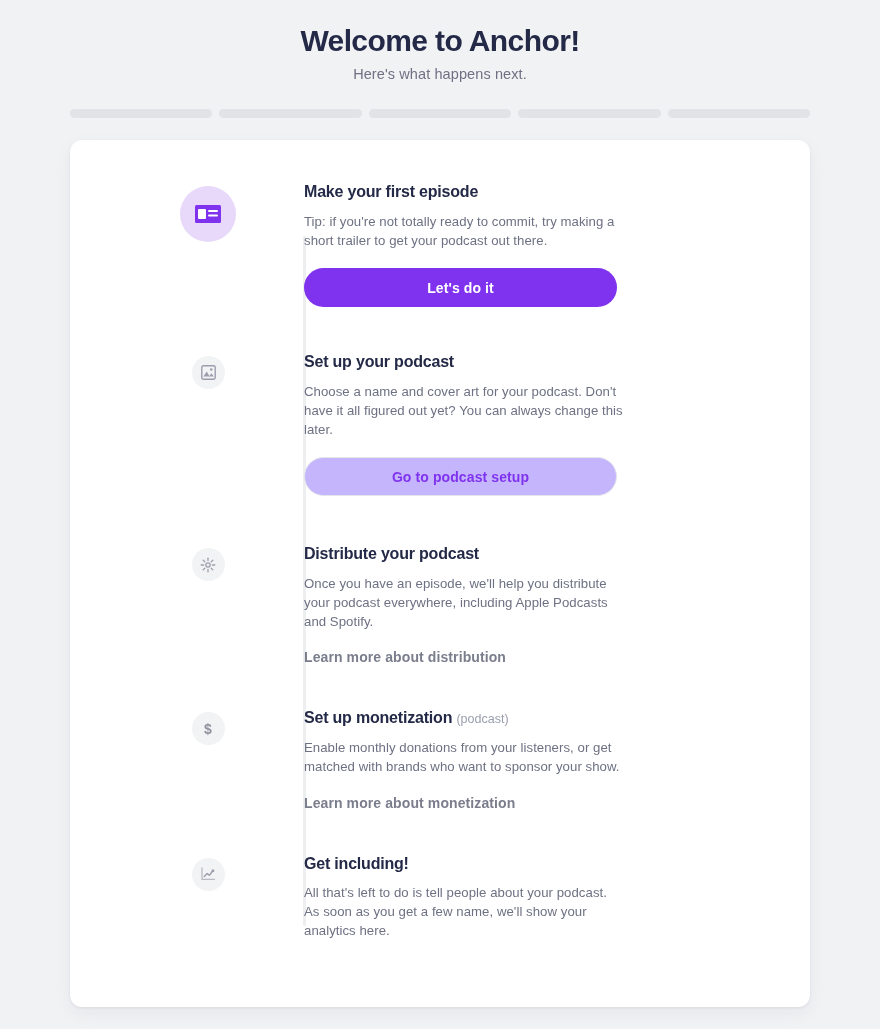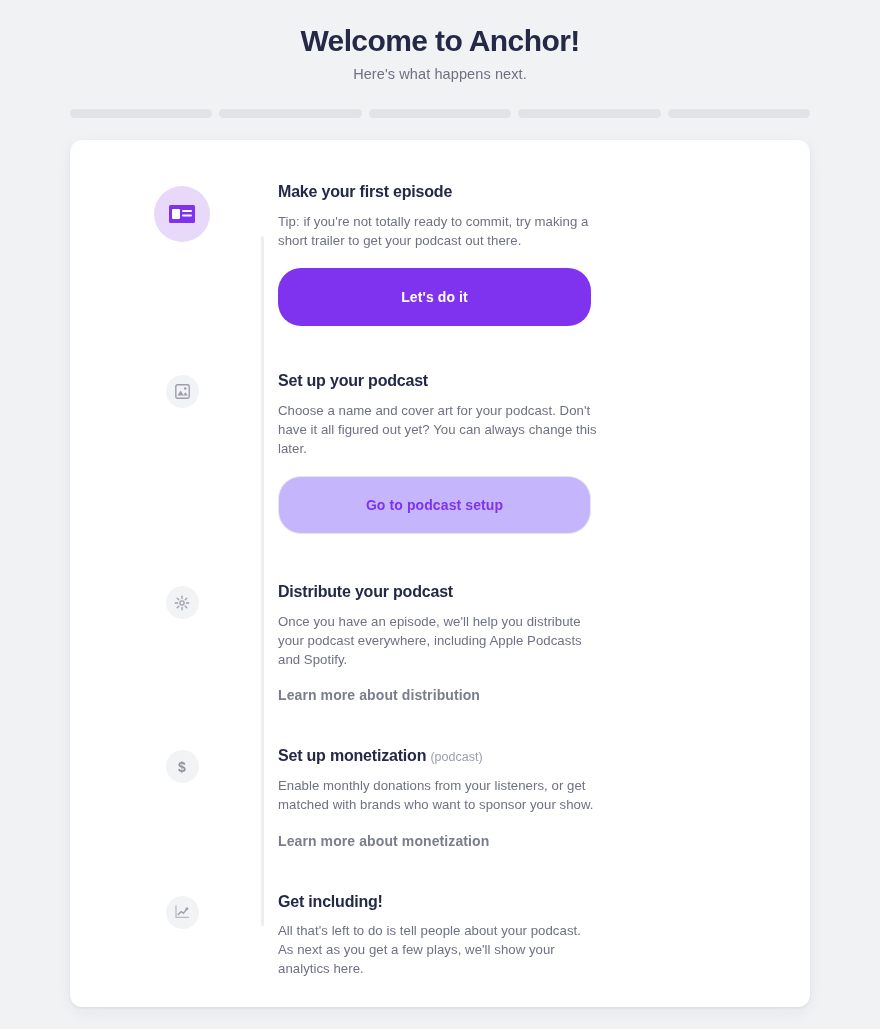--- a/index.html
+++ b/index.html
@@ -37,21 +37,21 @@
   .card {
     position:absolute;
     left:70px; top:140px;
     width:740px; height:867px;
     background:#ffffff;
     border-radius:12px;
     box-shadow:0 1px 3px rgba(30,35,60,0.07), 0 6px 18px rgba(30,35,60,0.05);
     overflow:hidden;
   }
 
-  .timeline { position:relative; padding:34px 0 0 16px; }
+  .timeline { position:relative; padding:34px 0 0 0;margin-left:42px; }
 
   
   .rail {
     position:absolute;
     left:191px; top:96px;
     width:3px; height:690px;
     background:#eceef0;
     border-radius:2px;
     z-index:0;
   }
@@ -97,21 +97,21 @@
   }
   .step-desc {
     margin-top:10px;
     font-size:13.2px; line-height:1.42; color:#6e7183;
     max-width:320px; letter-spacing:0.05px;
   }
 
   .btn {
     display:flex; align-items:center; justify-content:center;
     margin-top:18px;
-    width:313px; height:58px;
+    width:313px; height:39px;
     border-radius:23px;
     font-size:14px; font-weight:700; letter-spacing:0.1px;
     cursor:pointer; border:none;
     font-family:"Liberation Sans", sans-serif;
     text-align:center;
   }
   .btn-primary { background:#8033ee; color:#ffffff; }
   .btn-secondary {
     background:#c4b5fd; color:#8033ee;
     border:1px solid #e4e6e9;
@@ -249,19 +249,19 @@
                 <path d="M4.2 10.6 L7.2 7.6 L9.4 9.2 L13 4.8" fill="none" stroke="#9b9ead" stroke-width="1.4" stroke-linecap="round" stroke-linejoin="round"></path>
                 <rect x="11.6" y="3.5" width="2.6" height="2.6" rx="0.5" fill="#9b9ead"></rect>
               </svg>
             </span>
           </div>
         </div>
         <div class="content">
           <div class="step-title">
             <span>Get including!</span>
           </div>
-          <div class="step-desc">All that's left to do is tell people about your podcast. As next as you get a few plays, we'll show your analytics here.</div>
+          <div class="step-desc">All that's left to do is tell people about your podcast. As soon as you get a few name, we'll show your analytics here.</div>
         </div>
       </div>
 
     </div>
   </div>
 </div>
 
 </body></html>

